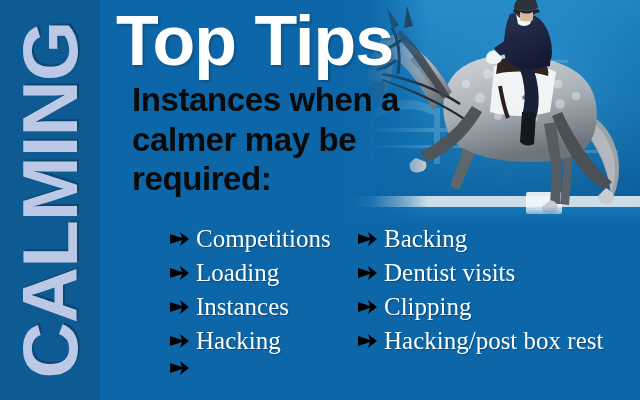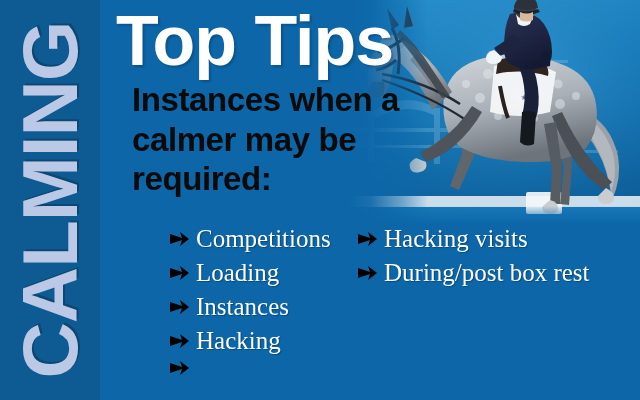--- a/index.html
+++ b/index.html
@@ -299,25 +299,41 @@
     </li>
   </ul>
 
   <ul class="list right">
     <li>
       <span class="bullet">
         <svg viewBox="0 0 19 14">
             <path d="M0 2 L12 6 L10 0 L19 7 L10 14 L12 8 L0 12 Z" fill="#000"></path>
           </svg>
       </span>
-      <span class="item-text">Hacking visits</span>
-    </li>
-    <li>
-      <span class="bullet">
-        <svg viewBox="0 0 19 14">
-            <path d="M0 2 L12 6 L10 0 L19 7 L10 14 L12 8 L0 12 Z" fill="#000"></path>
-          </svg>
-      </span>
-      <span class="item-text">During/post box rest</span>
+      <span class="item-text">Backing</span>
+    </li>
+    <li>
+      <span class="bullet">
+        <svg viewBox="0 0 19 14">
+            <path d="M0 2 L12 6 L10 0 L19 7 L10 14 L12 8 L0 12 Z" fill="#000"></path>
+          </svg>
+      </span>
+      <span class="item-text">Dentist visits</span>
+    </li>
+    <li>
+      <span class="bullet">
+        <svg viewBox="0 0 19 14">
+            <path d="M0 2 L12 6 L10 0 L19 7 L10 14 L12 8 L0 12 Z" fill="#000"></path>
+          </svg>
+      </span>
+      <span class="item-text">Clipping</span>
+    </li>
+    <li>
+      <span class="bullet">
+        <svg viewBox="0 0 19 14">
+            <path d="M0 2 L12 6 L10 0 L19 7 L10 14 L12 8 L0 12 Z" fill="#000"></path>
+          </svg>
+      </span>
+      <span class="item-text">Hacking/post box rest</span>
     </li>
   </ul>
 
 </div>
 
 </body></html>

